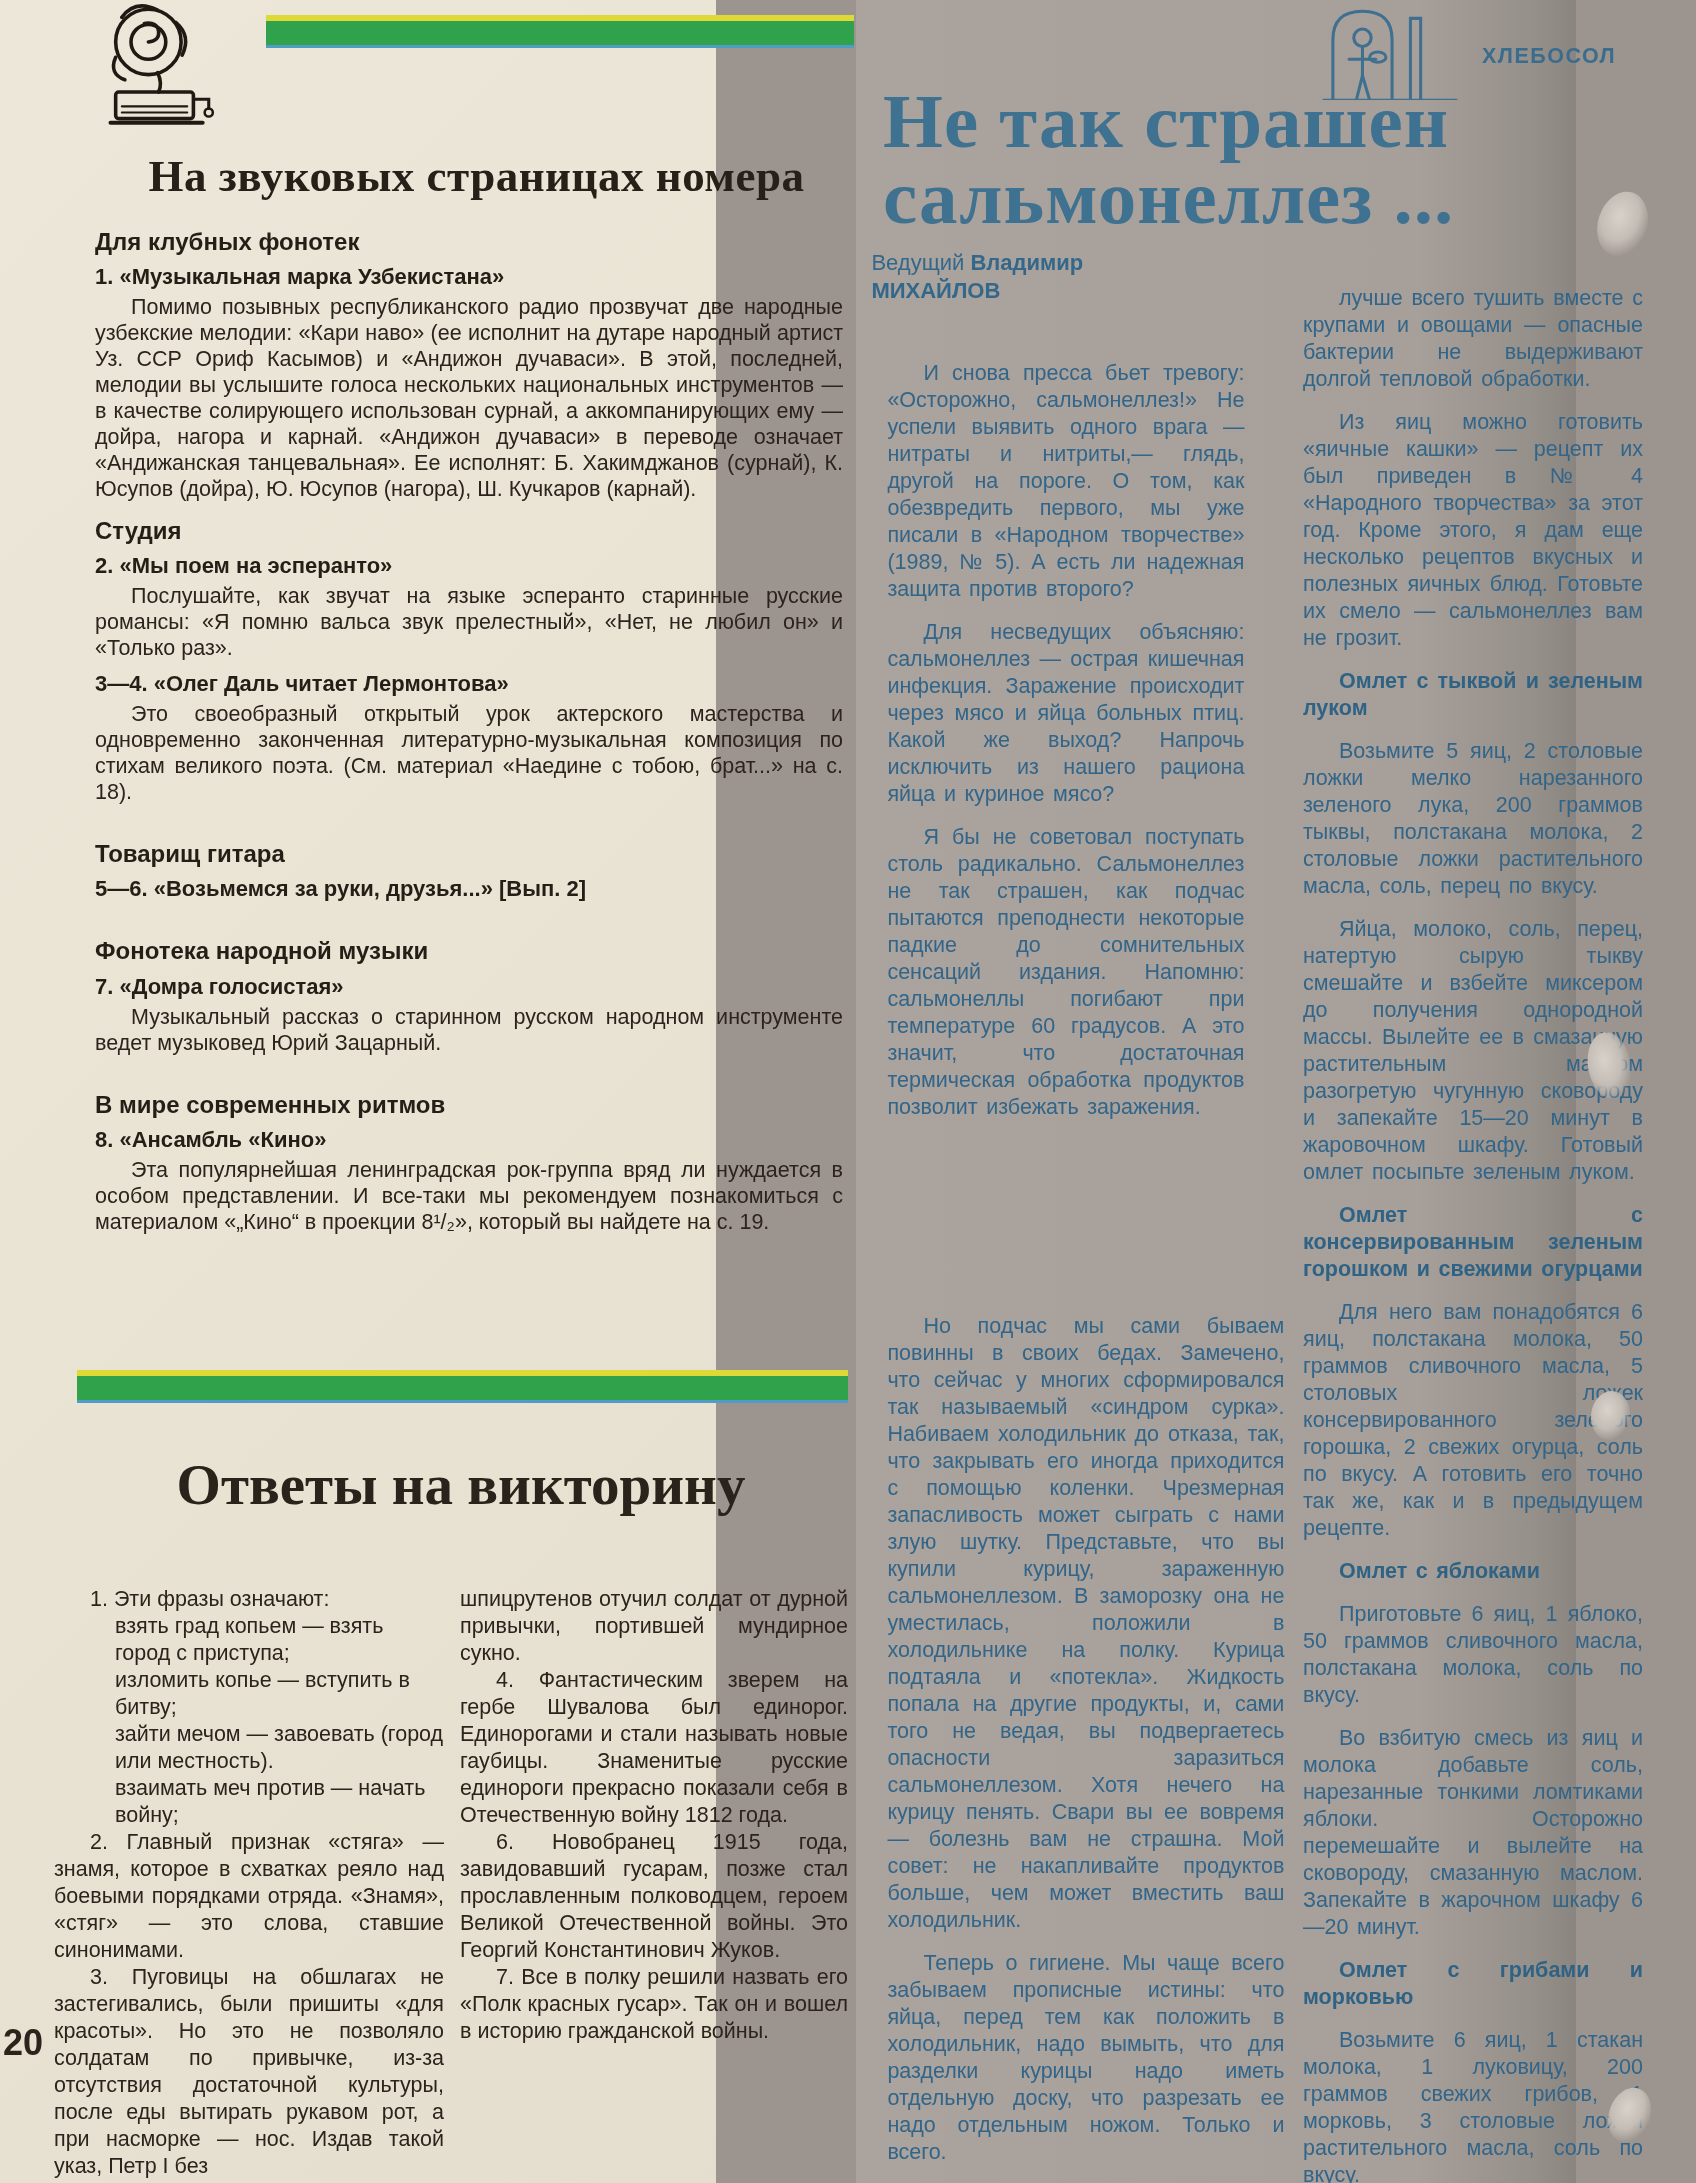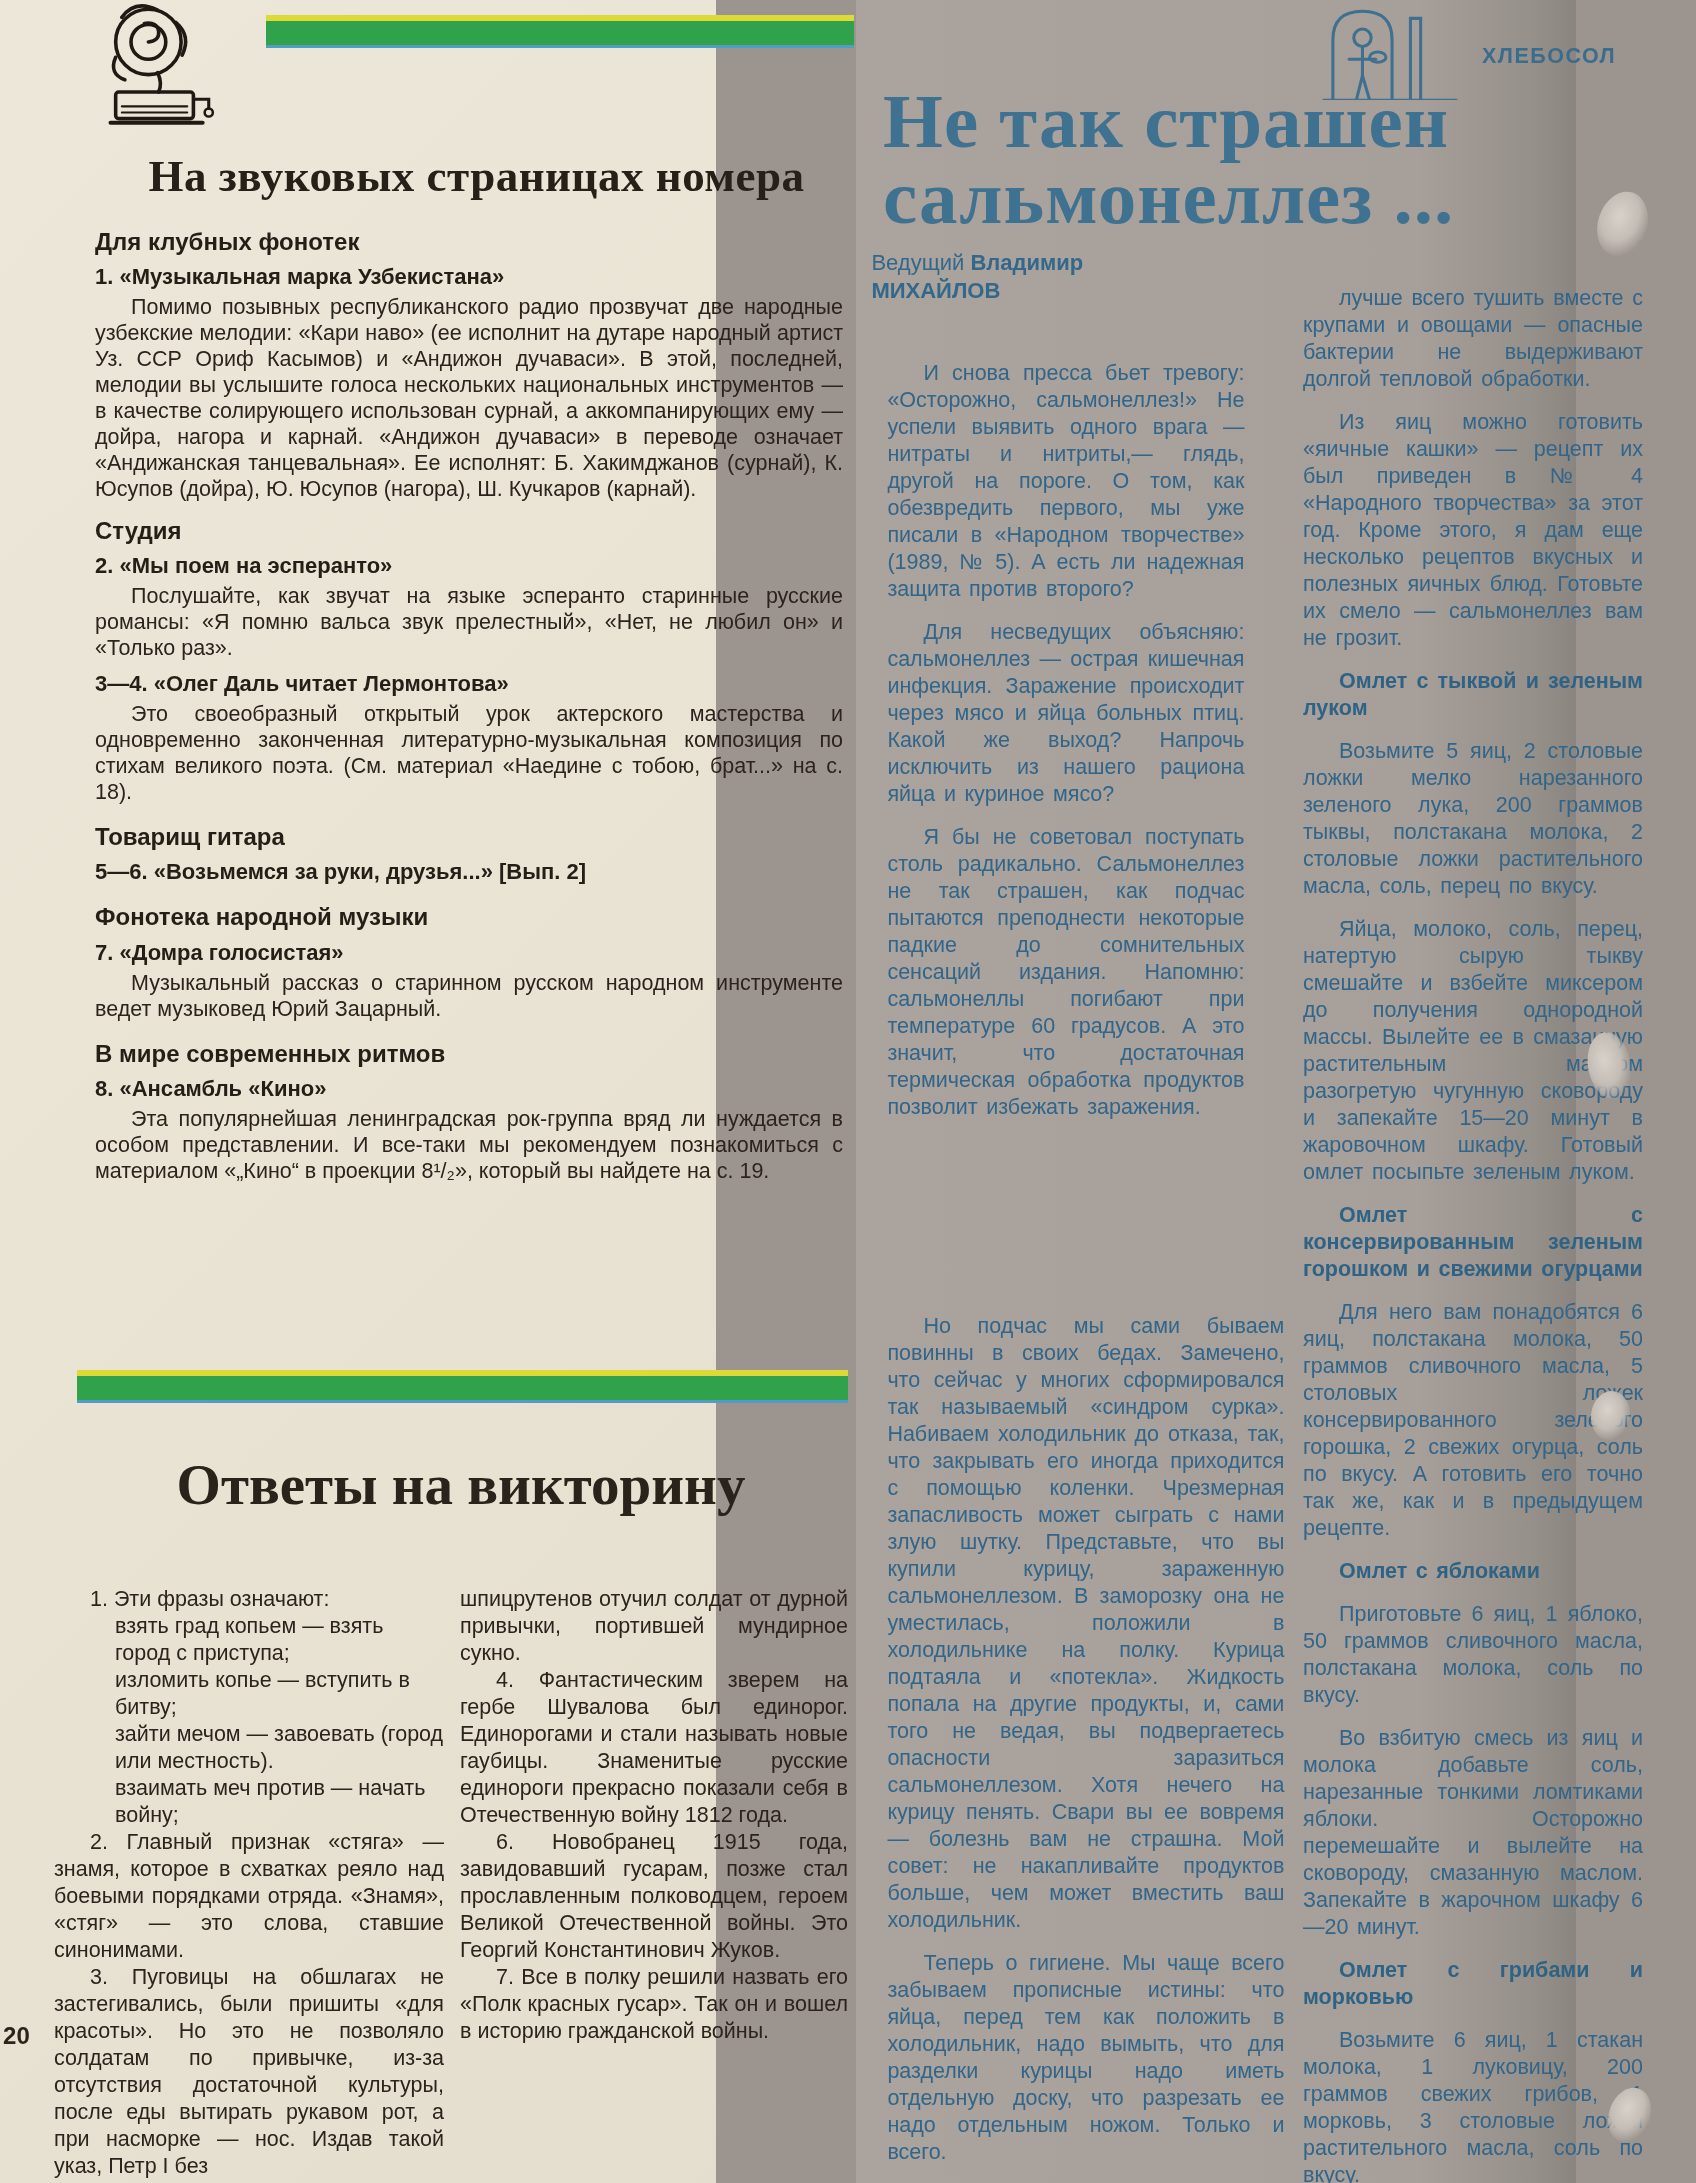--- a/index.html
+++ b/index.html
@@ -22,37 +22,37 @@
   .bar-quiz{left:77px;top:1370px;width:771px;}
   .masthead{
     position:absolute;left:128px;top:150px;width:697px;text-align:center;
     font-family:"Liberation Serif",serif;font-weight:bold;font-size:45px;
     color:#262019;letter-spacing:0.5px;white-space:nowrap;
   }
   .gramophone{position:absolute;left:86px;top:2px;width:134px;height:132px;}
   .left-flow{position:absolute;left:95px;top:228px;width:748px;}
   .sec-h{font-size:24px;font-weight:bold;margin:14.3px 0 8.2px;color:#241e17;}
   .sec-h.first{margin-top:0;}
-  .sec-h.gap{margin-top:18px;}
+  .sec-h.gap{margin-top:35px;}
   .item-t{font-size:22px;font-weight:bold;margin:0 0 4.1px;color:#241e17;}
   .item-p{font-size:21.5px;line-height:26px;margin:0 0 10.2px;text-align:justify;text-indent:36px;}
   .quiz-title{
     position:absolute;left:77px;top:1452px;width:768px;text-align:center;
     font-family:"Liberation Serif",serif;font-weight:bold;font-size:57px;color:#2a231b;
     white-space:nowrap;
   }
   .q-col{position:absolute;top:1586px;font-size:21.5px;line-height:27px;color:#2c241c;}
   .q-col1{left:54px;width:390px;}
   .q-col2{left:460px;width:388px;}
   .q-col p{margin:0;text-align:justify;}
   .q-lead{text-indent:36px;}
   .q-sub{padding-left:61px;text-align:left !important;}
   .q-para{text-indent:36px;}
   .page-num{
-    position:absolute;left:3.1px;top:2022px;font-size:24px;font-weight:bold;color:#2c241c;
+    position:absolute;left:3.1px;top:2022px;font-size:36px;font-weight:bold;color:#2c241c;
   }
   
   .page-right{
     position:absolute;left:856px;top:0;width:720px;height:2183px;
     background:linear-gradient(90deg,#aba39d 0%,#a79f99 78%,#96908a 94%,#8a8580 100%);
   }
   .r-logo-text{
     position:absolute;left:626px;top:44px;font-size:21.5px;font-weight:bold;
     color:#3a6c8d;letter-spacing:1.5px;white-space:nowrap;
   }

